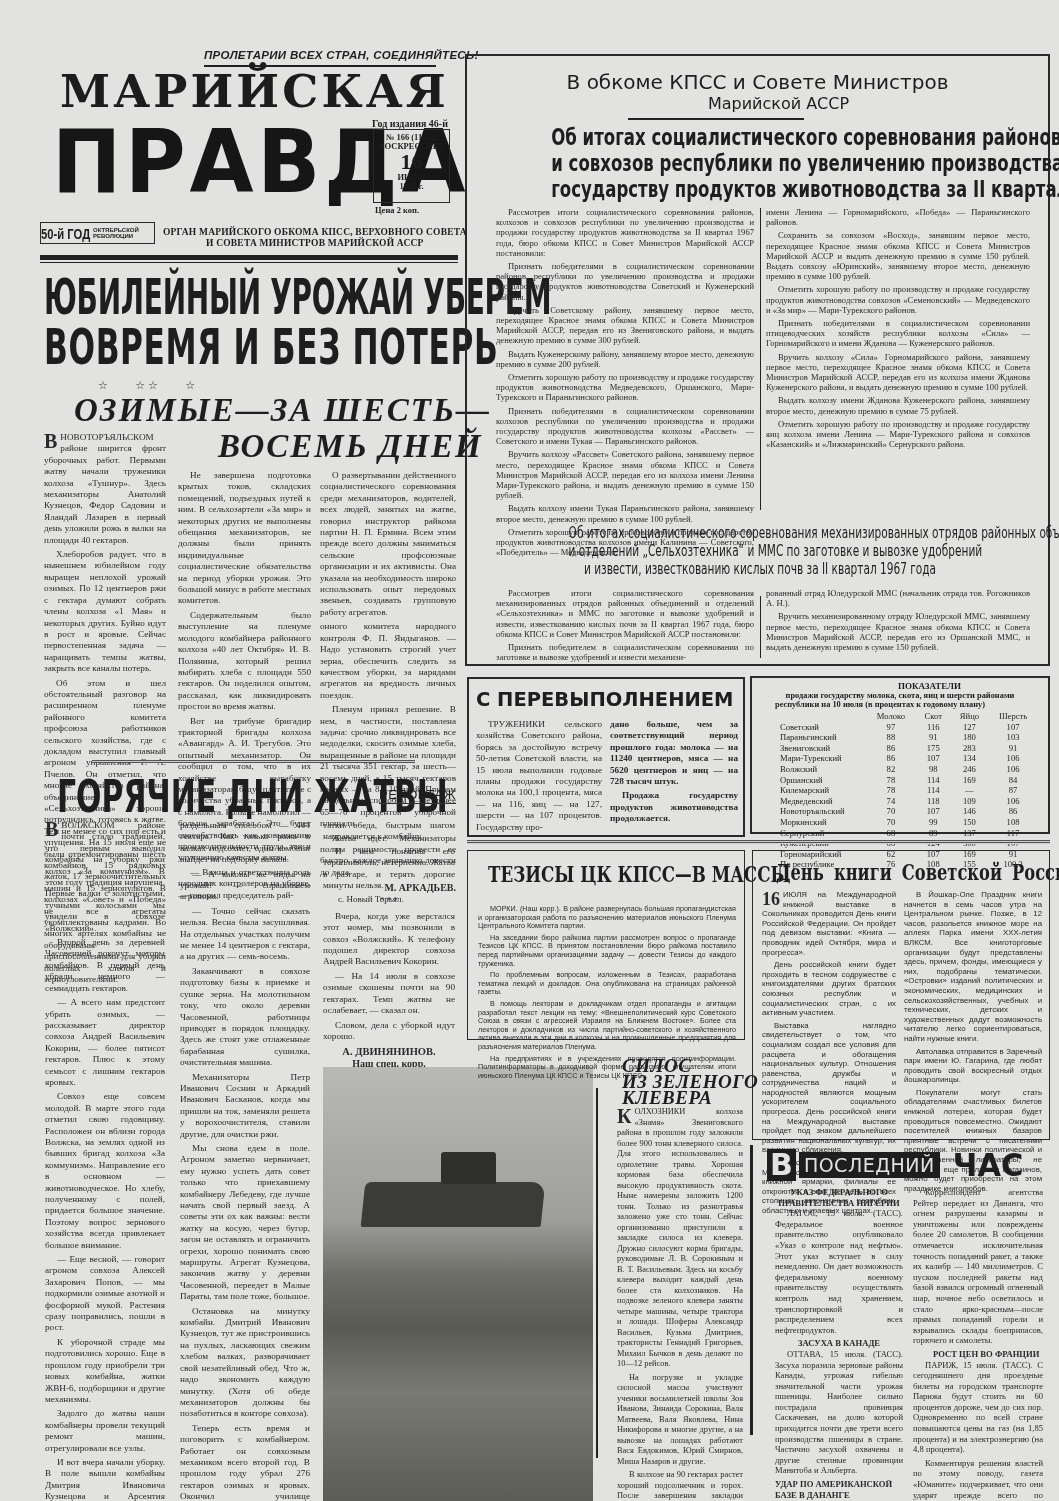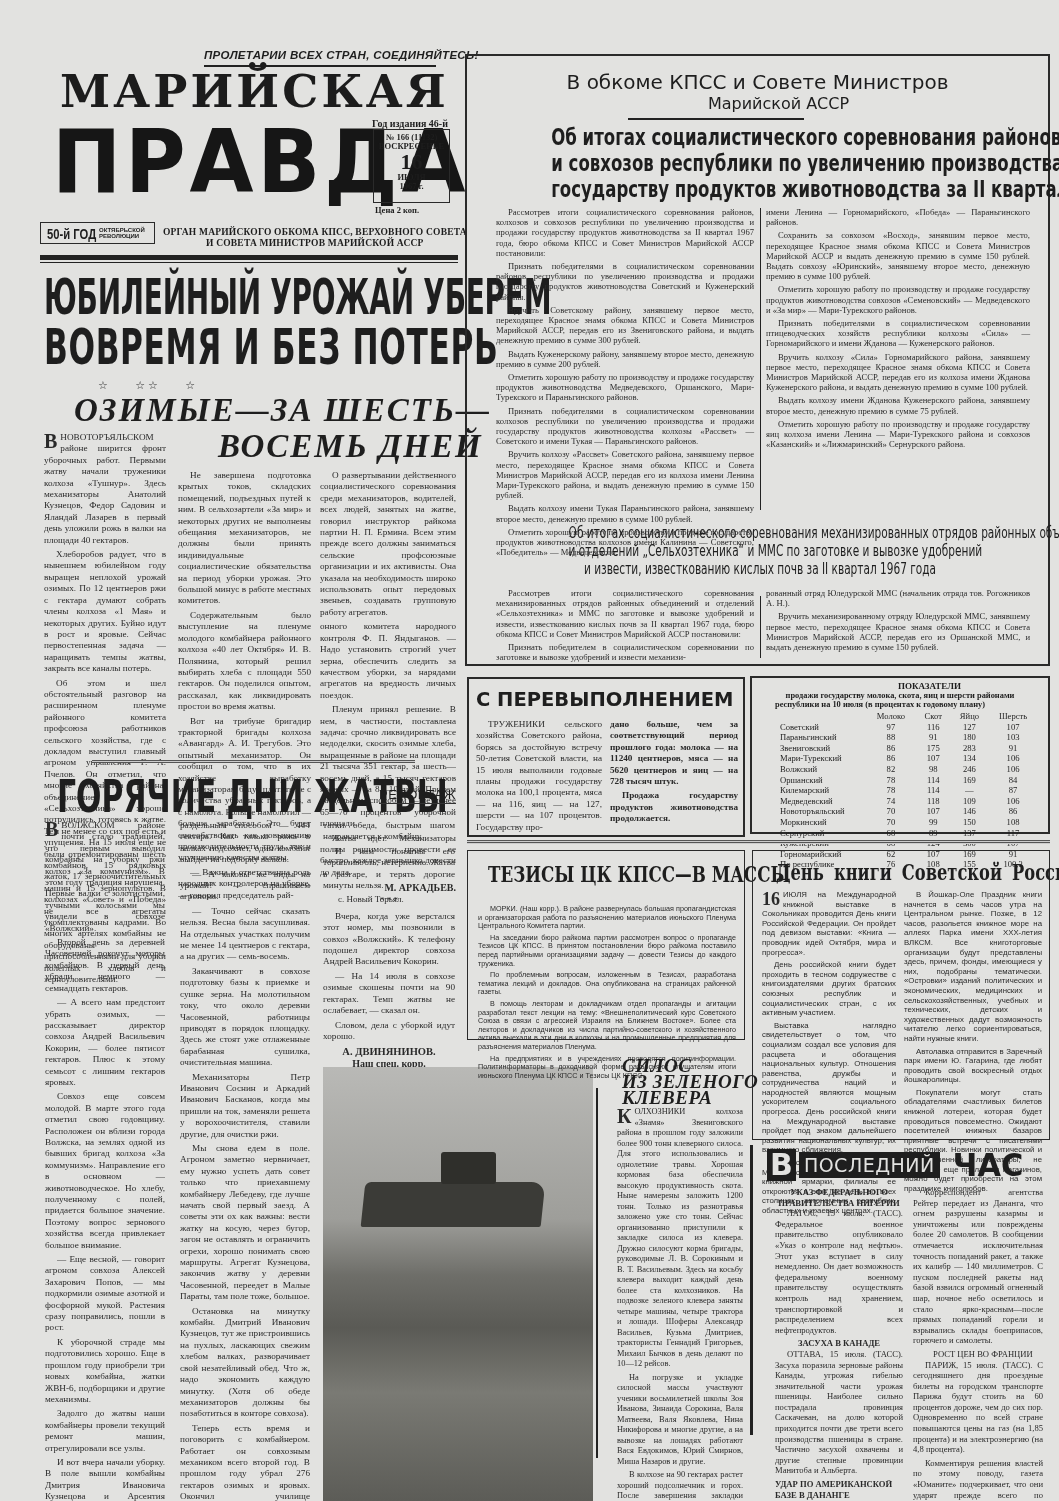--- a/index.html
+++ b/index.html
@@ -35,21 +35,21 @@
   <div class="abs" style="left:372px;top:118px;font-size:10px;font-weight:bold;">Год издания 46-й</div>
   <div class="box" style="left:373px;top:129px;width:77px;height:74px;border-width:1.5px;text-align:center;padding-top:3px;">
     <div style="font-size:8.5px;font-weight:bold;line-height:9px;">№ 166 (11132)</div>
     <div style="font-size:8.5px;font-weight:bold;line-height:9px;">ВОСКРЕСЕНЬЕ</div>
     <div style="font-size:22px;line-height:22px;font-weight:bold;">16</div>
     <div style="font-size:8.5px;font-weight:bold;line-height:9px;">ИЮЛЯ</div>
     <div style="font-size:8.5px;font-weight:bold;line-height:9px;">1967 г.</div>
   </div>
   <div class="abs" style="left:375px;top:205px;font-size:8.5px;font-weight:bold;">Цена 2 коп.</div>
 
-  <div class="box" style="left:40px;top:222px;width:115px;height:22px;border-width:1.5px;display:flex;align-items:center;padding-left:6px;gap:4px;">
+  <div class="box" style="left:40px;top:222px;width:115px;height:22px;border-width:1.5px;display:flex;align-items:center;gap:4px;">
     <span style="font-family:'Liberation Sans',sans-serif;font-weight:bold;font-size:15px;transform:scaleX(0.75);transform-origin:left center;display:inline-block;width:48px;white-space:nowrap;">50-й ГОД</span>
     <span style="font-family:'Liberation Sans',sans-serif;font-weight:bold;font-size:6px;line-height:6.5px;width:52px;">ОКТЯБРЬСКОЙ РЕВОЛЮЦИИ</span>
   </div>
   <div class="abs" style="left:163px;top:227px;font-size:9.5px;font-weight:bold;letter-spacing:0.2px;">ОРГАН МАРИЙСКОГО ОБКОМА КПСС, ВЕРХОВНОГО СОВЕТА</div>
   <div class="abs" style="left:206px;top:238px;font-size:9.5px;font-weight:bold;letter-spacing:0.2px;">И СОВЕТА МИНИСТРОВ МАРИЙСКОЙ АССР</div>
 
   <div class="rule" style="left:40px;top:255px;width:418px;height:5px;"></div>
   <div class="rule" style="left:40px;top:262px;width:418px;height:1px;"></div>
 
   <div class="abs" style="left:44px;top:272px;width:420px;">
@@ -354,18 +354,18 @@
   <div class="abs body-text" style="left:775px;top:1187px;width:128px;font-size:8.6px;line-height:10.6px;">
     <div style="text-align:center;font-weight:bold;">УКАЗ ФЕДЕРАЛЬНОГО ПРАВИТЕЛЬСТВА НИГЕРИИ</div>
     <p>ЛАГОС, 15 июля. (ТАСС). Федеральное военное правительство опубликовало «Указ о контроле над нефтью». Этот указ вступает в силу немедленно. Он дает возможность федеральному военному правительству осуществлять контроль над хранением, транспортировкой и распределением всех нефтепродуктов.</p>
     <div style="text-align:center;font-weight:bold;">ЗАСУХА В КАНАДЕ</div>
     <p>ОТТАВА, 15 июля. (ТАСС). Засуха поразила зерновые районы Канады, угрожая гибелью значительной части урожая пшеницы. Наиболее сильно пострадала провинция Саскачеван, на долю которой приходится почти две трети всего производства пшеницы в стране. Частично засухой охвачены и другие степные провинции Манитоба и Альберта.</p>
     <div style="font-weight:bold;text-align:left;">УДАР ПО АМЕРИКАНСКОЙ БАЗЕ В ДАНАНГЕ</div>
     <p>ЛОНДОН, 15 июля. (ТАСС). Бойцы армии Освобождения обстреляли сегодня ракетами крупнейшую базу американских ВВС в Дананге.</p>
   </div>
   <div class="abs body-text" style="left:913px;top:1187px;width:130px;font-size:8.6px;line-height:10.6px;">
     <p>Корреспондент агентства Рейтер передает из Дананга, что огнем разрушены казармы и уничтожены или повреждены более 20 самолетов. В сообщении отмечается исключительная точность попаданий ракет, а также их калибр — 140 миллиметров. С пуском последней ракеты над базой взвился огромный огненный шар, ночное небо осветилось и стало ярко-красным—после прямых попаданий горели и взрывались склады боеприпасов, горючего и самолеты.</p>
-    <div style="font-weight:normal;padding-left:20px;">РОСТ ЦЕН ВО ФРАНЦИИ</div>
+    <div style="font-weight:bold;padding-left:20px;">РОСТ ЦЕН ВО ФРАНЦИИ</div>
     <p>ПАРИЖ, 15 июля. (ТАСС). С сегодняшнего дня проездные билеты на городском транспорте Парижа будут стоить на 60 процентов дороже, чем до сих пор. Одновременно по всей стране повышаются цены на газ (на 1,85 процента) и на электроэнергию (на 4,8 процента).</p>
     <p>Комментируя решения властей по этому поводу, газета «Юманите» подчеркивает, что они ударят прежде всего по трудящимся, приведя к снижению реальной заработной платы.</p>
   </div>
 
 </div>
 
 </body></html>

